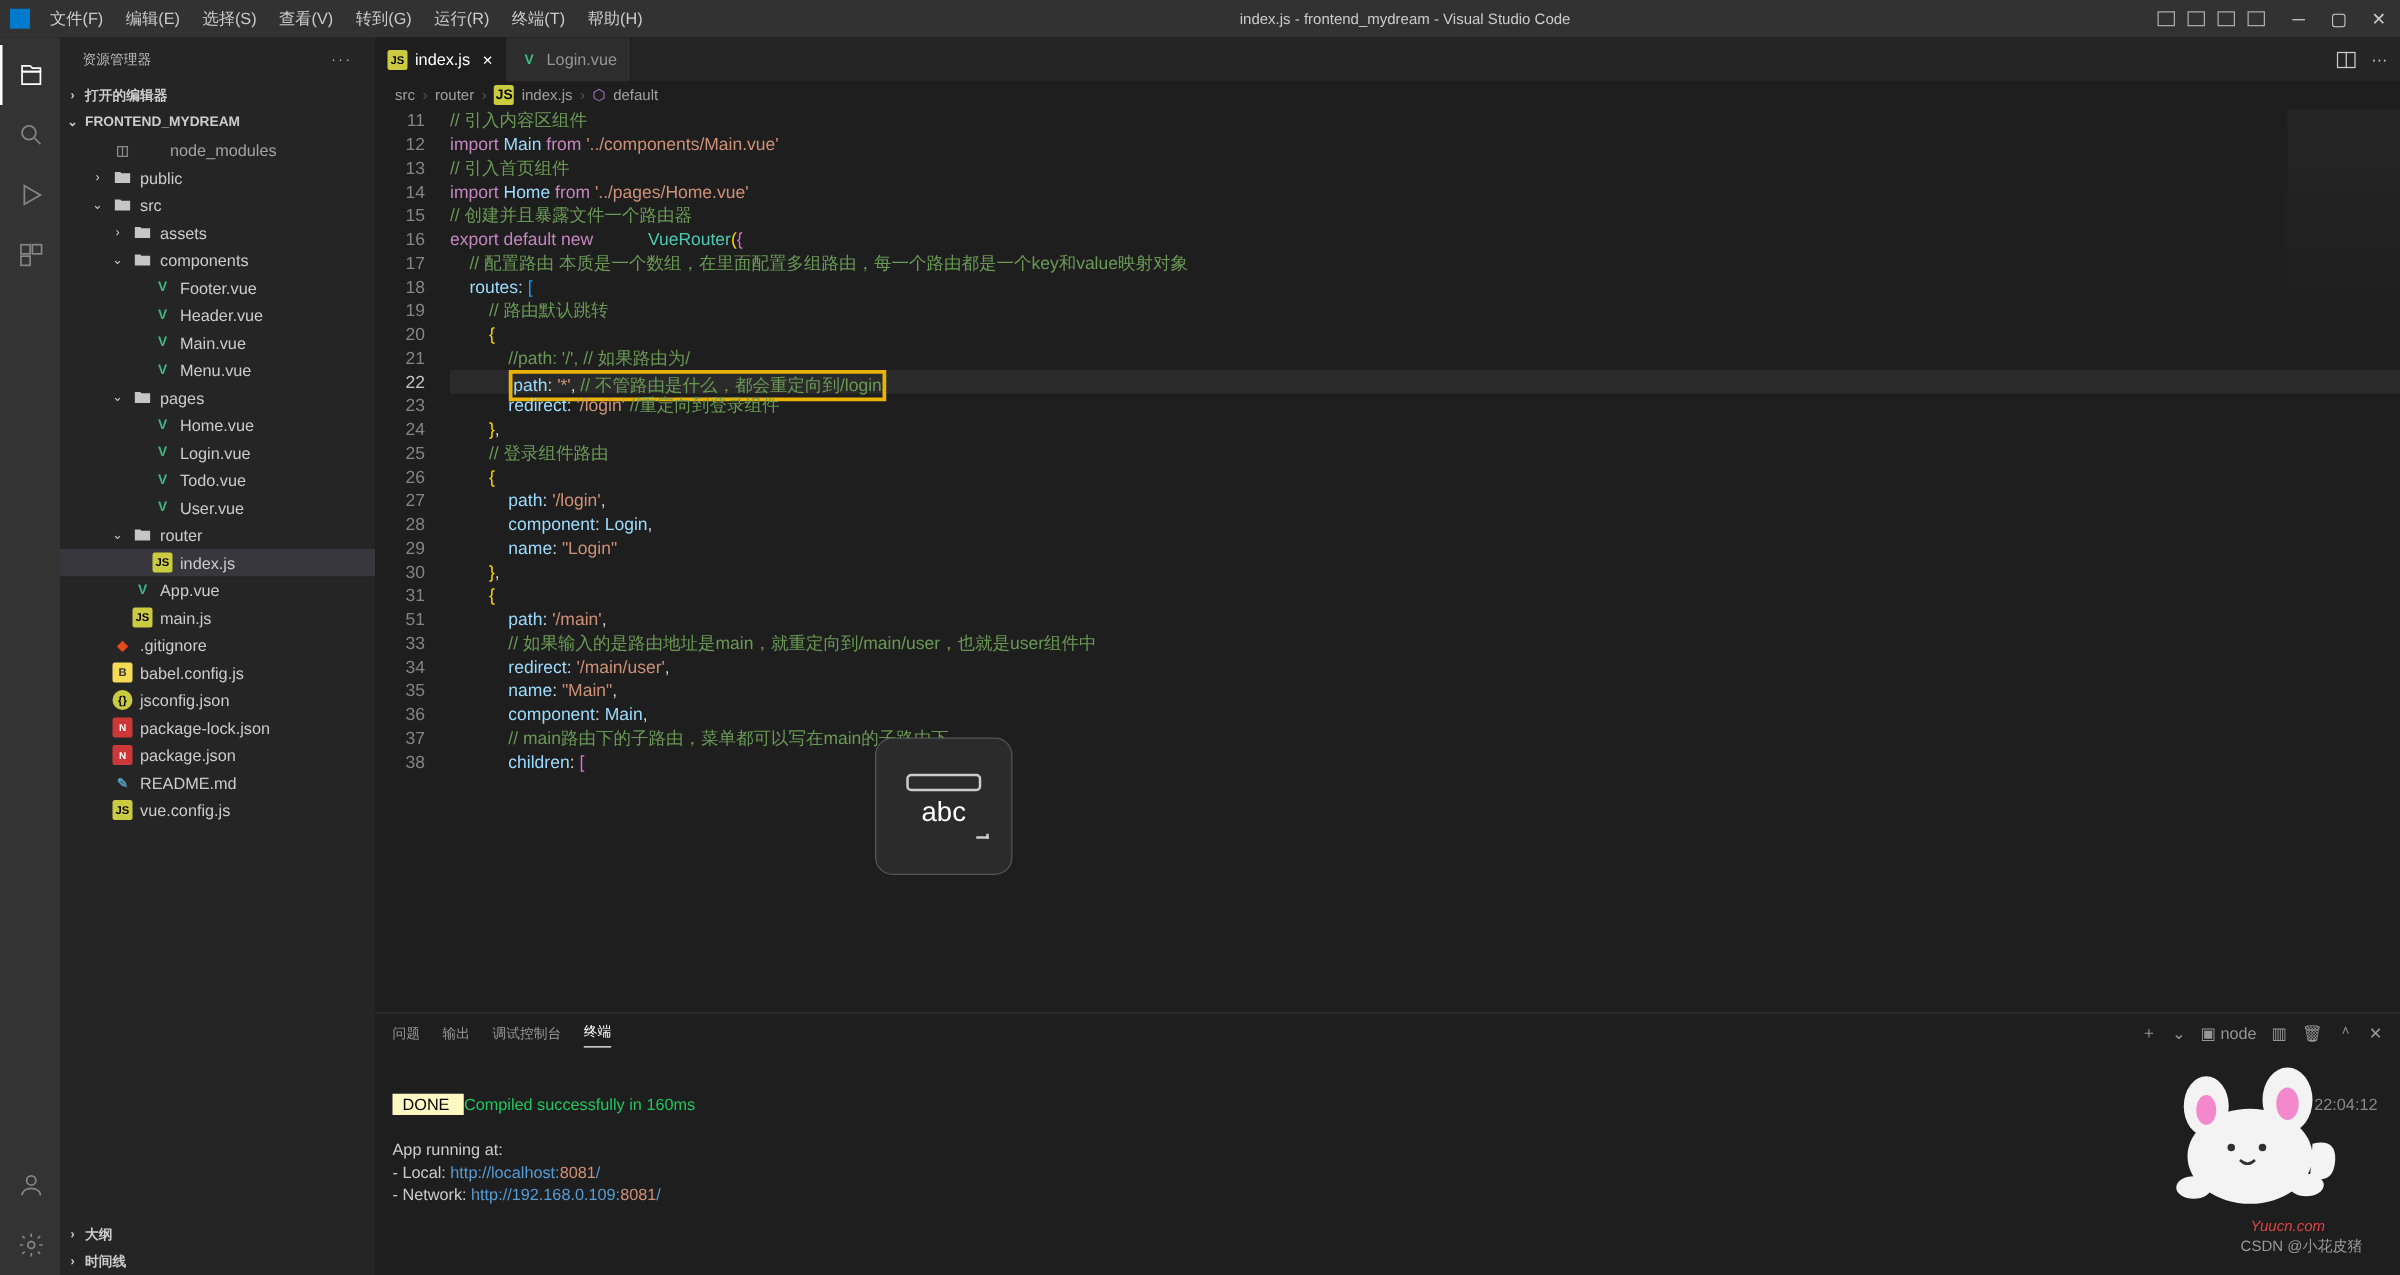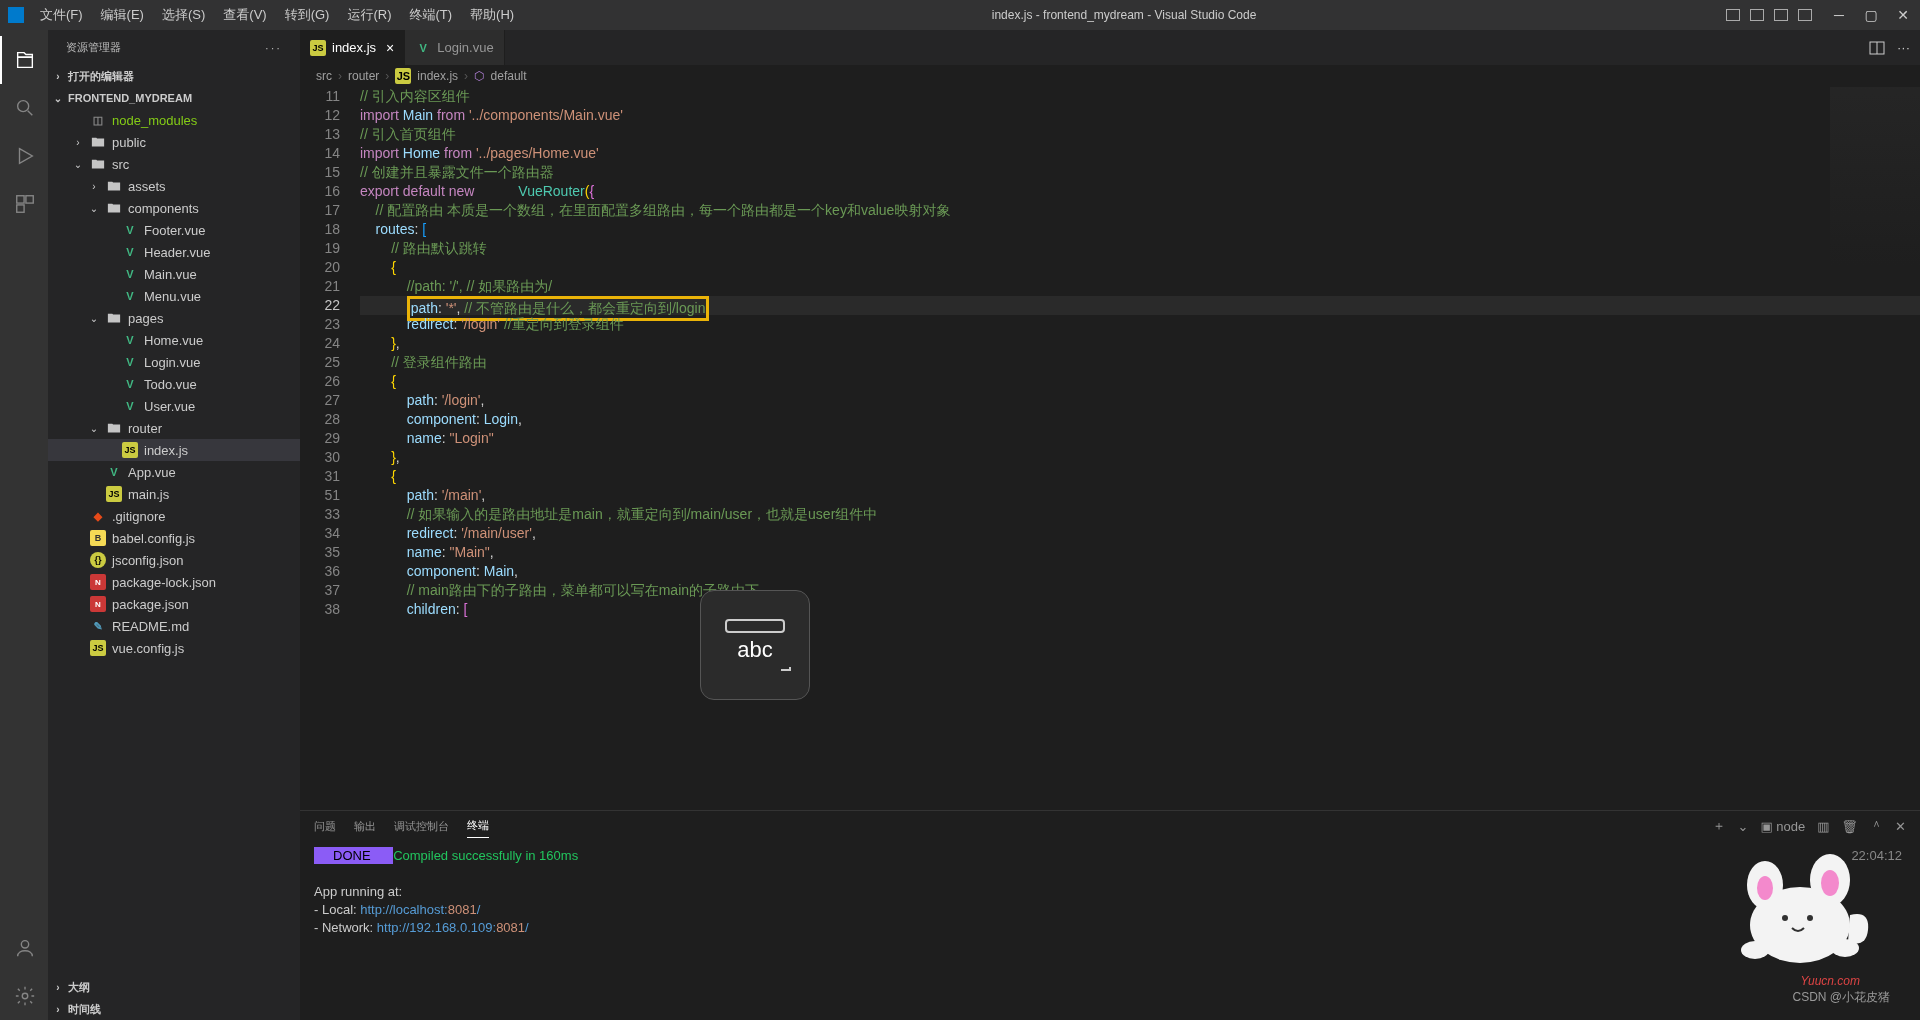--- a/index.html
+++ b/index.html
@@ -36,21 +36,21 @@
 .ficon.folder { color: #c5c5c5; }
 .ficon.vue { color: #41b883; }
 .ficon.js { background: #cbcb41; color: #000; font-size: 9px; }
 .ficon.json { background: #cbcb41; color: #000; font-size: 9px; border-radius: 50%; position: relative; }
 .ficon.npm { background: #cb3837; color: #fff; font-size: 8px; }
 .ficon.git { color: #e64a19; }
 .ficon.babel { background: #f5da55; color: #333; font-size: 9px; }
 .ficon.md { color: #519aba; }
 .ficon.gray { color: #888; }
 .flabel { color: #ccc; }
-.flabel.dim { color: #84cc16; }
+.flabel.dim { color: #a3a3a3; margin-left: 24px; }
 
 .editor-area { flex: 1; display: flex; flex-direction: column; background: #1e1e1e; position: relative; }
 .tabs { height: 35px; background: #252526; display: flex; align-items: stretch; }
 .tab { display: flex; align-items: center; gap: 6px; padding: 0 10px; background: #2d2d2d; color: #969696; border-right: 1px solid #1e1e1e; font-size: 13px; cursor: pointer; }
 .tab.active { background: #1e1e1e; color: #fff; }
 .tab .close { margin-left: 4px; font-size: 14px; }
 .tabs-right { margin-left: auto; display: flex; align-items: center; gap: 12px; padding: 0 10px; color: #ccc; }
 
 .breadcrumb { height: 22px; display: flex; align-items: center; gap: 6px; padding: 0 16px; font-size: 12px; color: #a0a0a0; }
 .breadcrumb .sep { color: #555; }
@@ -70,27 +70,27 @@
 .tk-type { color: #4ec9b0; margin-left: 40px; }
 .tk-str { color: #ce9178; }
 .tk-cmt { color: #6a9955; }
 .tk-pun { color: #d4d4d4; }
 .tk-brace1 { color: #ffd700; }
 .tk-brace2 { color: #da70d6; }
 .tk-brace3 { color: #179fff; }
 
 .minimap { position: absolute; right: 0; top: 0; width: 90px; height: 180px; background: linear-gradient(#2a2a2a,#1e1e1e); opacity: .6; }
 
-.panel { height: 210px; border-top: 1px solid #333; background: #1e1e1e; display: flex; flex-direction: column; font-family: Consolas, monospace; }
+.panel { height: 210px; border-top: 1px solid #333; background: #1e1e1e; display: flex; flex-direction: column; font-family: Consolas, monospace; gap: 28px; }
 .panel-tabs { height: 30px; display: flex; align-items: center; gap: 18px; padding: 0 14px; font-size: 11px; color: #969696; }
 .panel-tabs .ptab { cursor: pointer; padding: 4px 0; }
 .panel-tabs .ptab.active { color: #fff; border-bottom: 1px solid #fff; }
 .panel-tabs .pright { margin-left: auto; display: flex; gap: 12px; align-items: center; font-size: 13px; }
 .panel-body { flex: 1; padding: 6px 14px; font-size: 13px; line-height: 18px; }
-.done { background: #8b5cf6; color: #000; padding: 1px 19px; }
+.done { background: #fef9c3; color: #000; padding: 1px 8px; }
 .green { color: #22c55e; }
 .url { color: #569cd6; }
 .port { color: #ce9178; }
 .time { position: absolute; right: 18px; color: #888; }
 
 .popup-abc { position: absolute; left: 700px; top: 590px; width: 110px; height: 110px; background: #2b2b2b; border-radius: 14px; border: 1px solid #555; display: flex; flex-direction: column; align-items: center; justify-content: center; gap: 4px; z-index: 50; }
 .popup-abc .mini { width: 60px; height: 14px; border: 2px solid #ccc; border-radius: 4px; }
 .popup-abc .abc { color: #fff; font-size: 22px; }
 .popup-abc .dot { width: 10px; height: 4px; border-bottom: 2px solid #ccc; border-right: 2px solid #ccc; align-self: flex-end; margin-right: 18px; }
 

